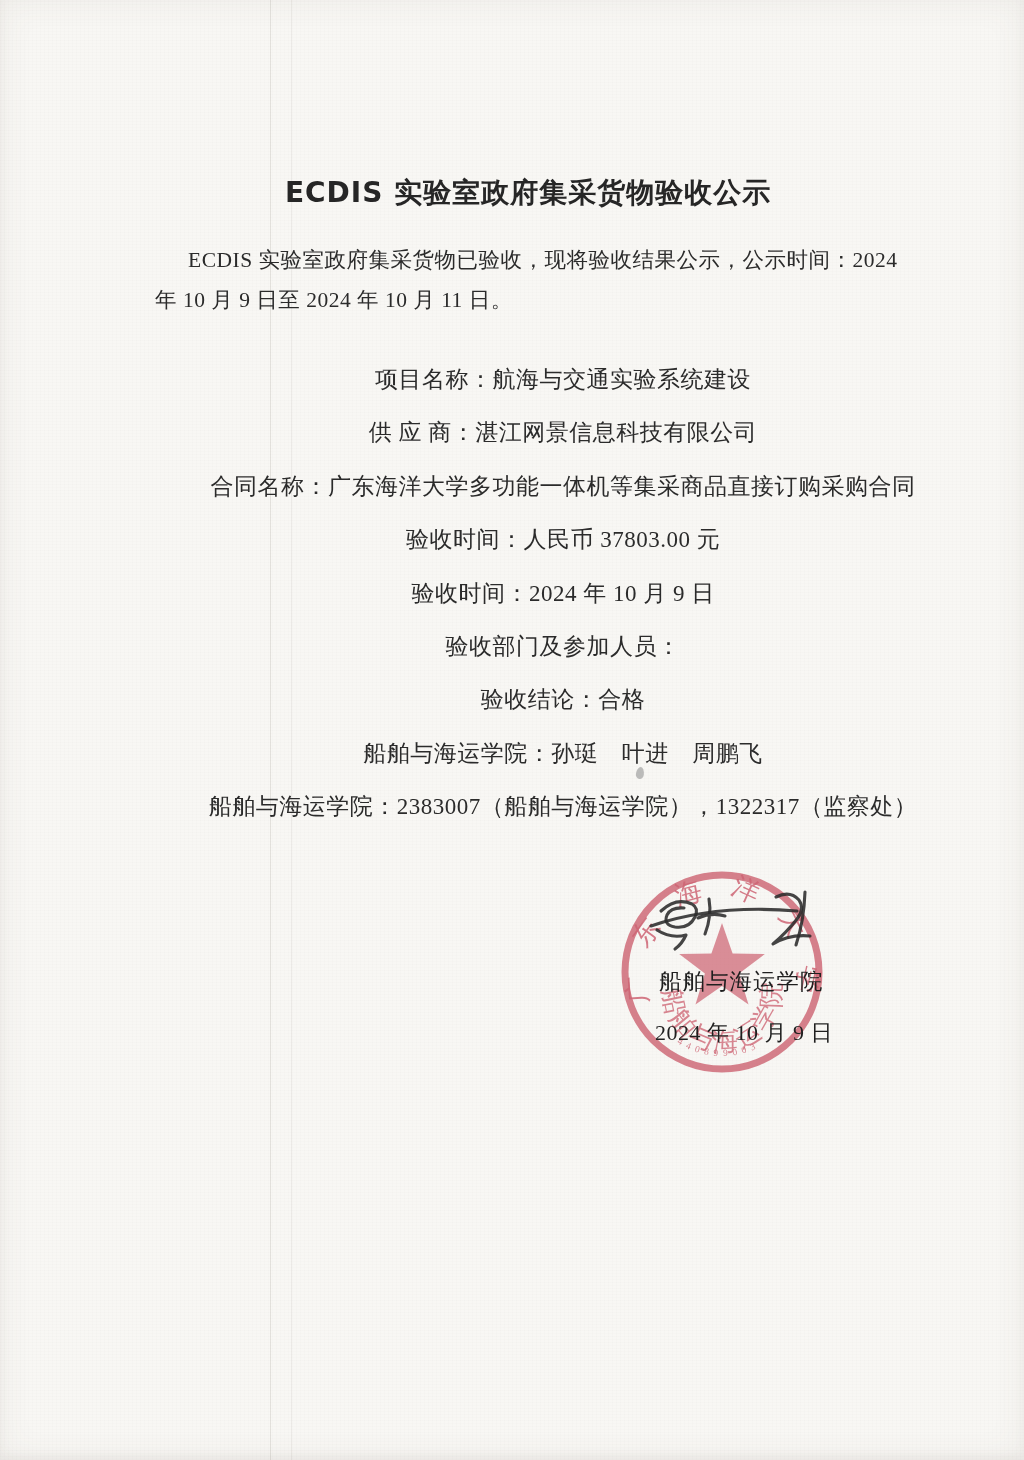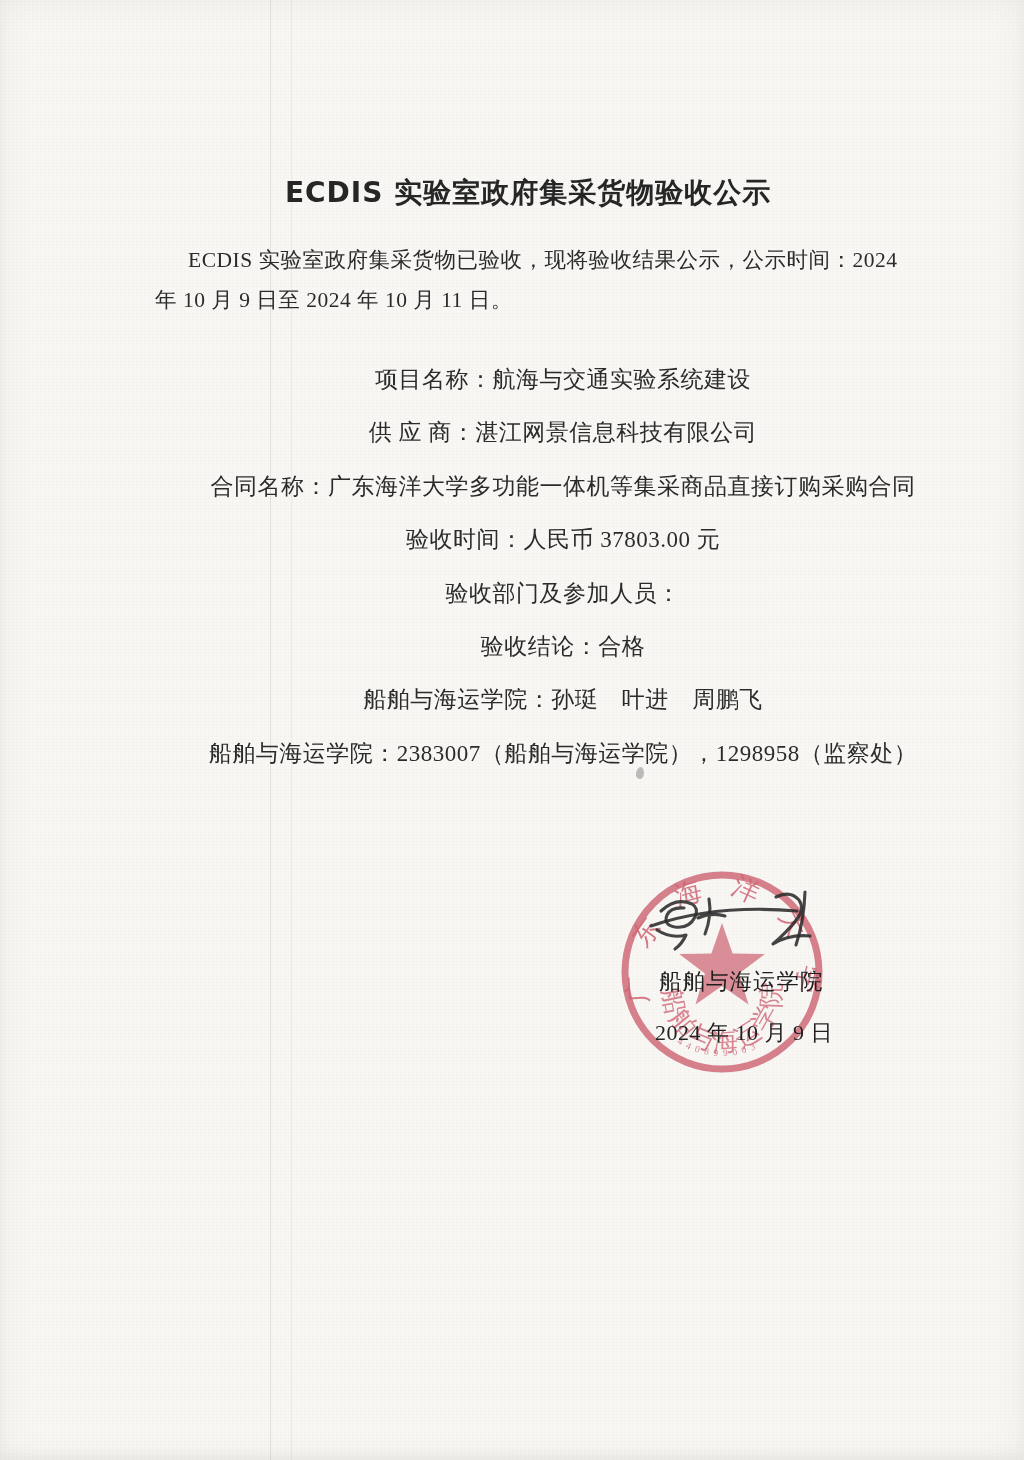--- a/index.html
+++ b/index.html
@@ -90,24 +90,25 @@
 <div class="intro">
   <div class="intro-line first">ECDIS 实验室政府集采货物已验收，现将验收结果公示，公示时间：2024</div>
   <div class="intro-line">年 10 月 9 日至 2024 年 10 月 11 日。</div>
 </div>
 
 <div class="fields">
   <div class="field-row"><span>项目名称：</span><span>航海与交通实验系统建设</span></div>
   <div class="field-row"><span>供 应 商：</span><span>湛江网景信息科技有限公司</span></div>
   <div class="field-row"><span>合同名称：</span><span>广东海洋大学多功能一体机等集采商品直接订购采购合同</span></div>
   <div class="field-row"><span>验收时间：</span><span>人民币 37803.00 元</span></div>
+  <div class="field-row"><span>验收时间：</span><span>2024 年 10 月 9 日</span></div>
   <div class="field-row"><span>验收部门及参加人员：</span><span></span></div>
   <div class="field-row"><span>验收结论：</span><span>合格</span></div>
   <div class="field-row"><span>船舶与海运学院：</span><span>孙珽　叶进　周鹏飞</span></div>
-  <div class="field-row"><span>船舶与海运学院：</span><span>2383007（船舶与海运学院），1298958（监察处）</span></div>
+  <div class="field-row"><span>船舶与海运学院：</span><span>2383007（船舶与海运学院），1322317（监察处）</span></div>
 </div>
 
 <div class="speck"></div>
 
 <div class="stamp-wrap">
   <svg viewBox="0 0 244 244">
     <g opacity="0.84">
       <circle cx="122" cy="122" r="97" class="stamp-red-stroke" stroke-width="7" stroke-opacity="0.82"></circle>
       <polygon class="stamp-red-fill" opacity="0.72" points="118,73 128.6,103.4 160.8,104.1 135.1,123.6 144.5,154.4 118,136 91.5,154.4 100.9,123.6 75.2,104.1 107.4,103.4" transform="translate(4,0)"></polygon>
       <defs>

